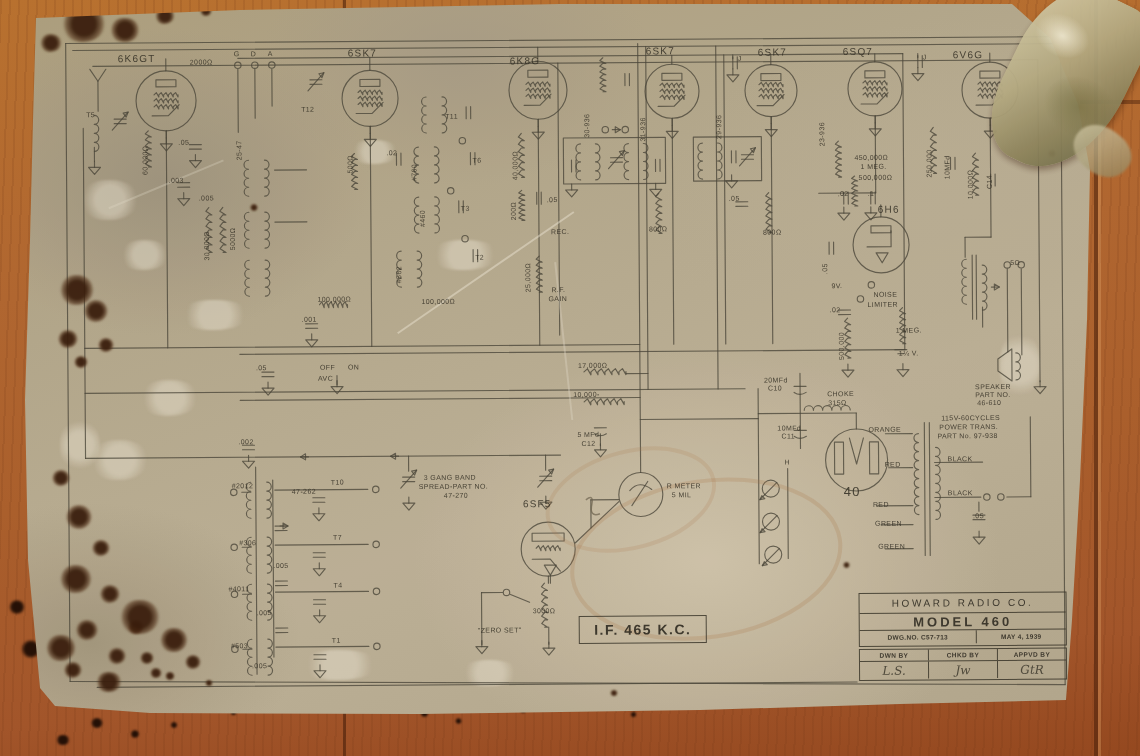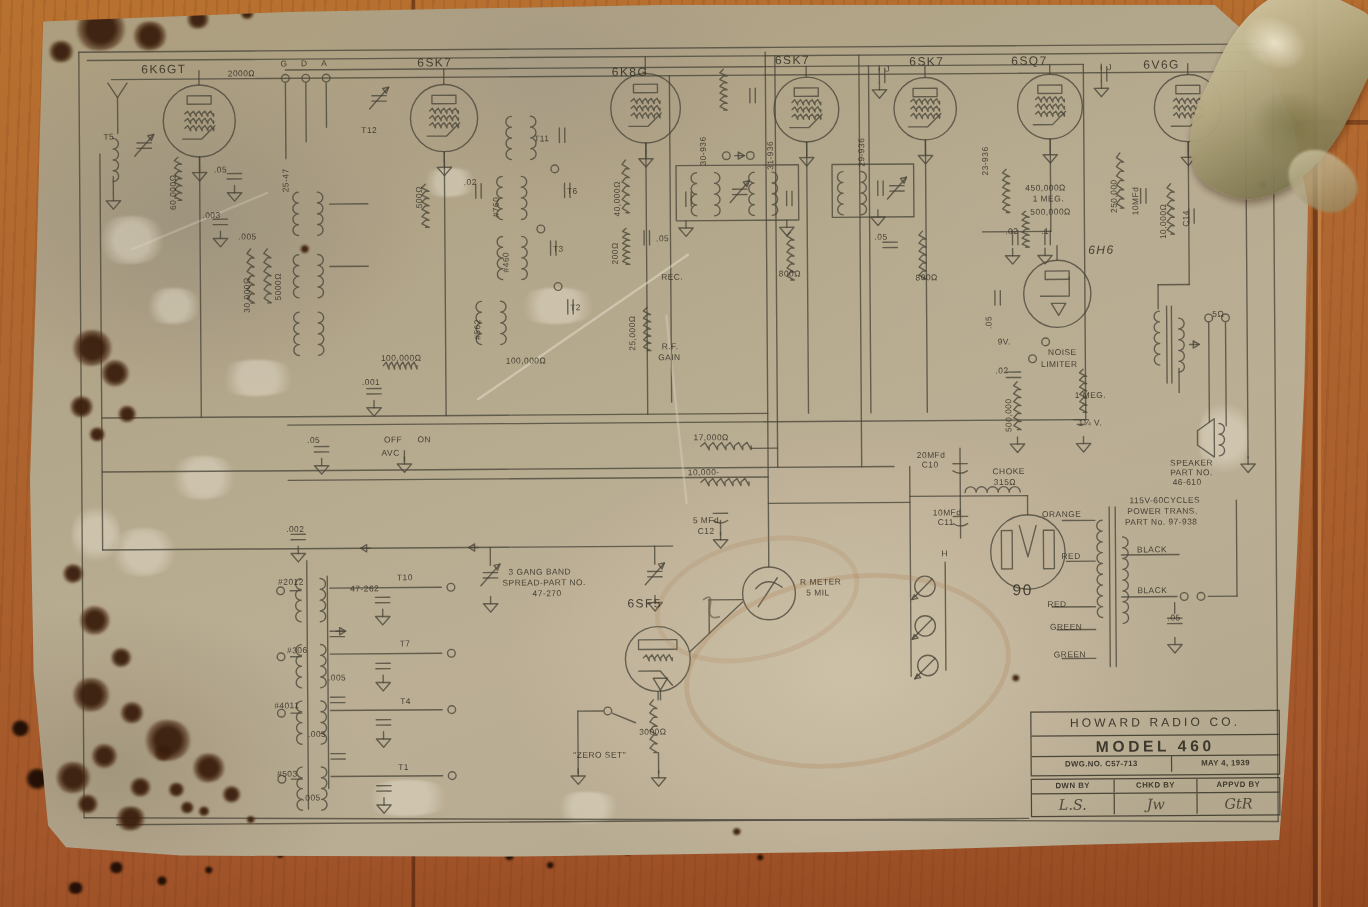--- a/index.html
+++ b/index.html
@@ -653,27 +653,28 @@
           <span class="lbl" style="left: 250px; top: 660px;">.005</span>
           <span class="lbl" style="left: 531px; top: 607px;">3000Ω</span>
           <span class="lbl" style="left: 476px; top: 626px;">"ZERO SET"</span>
           <span class="lbl tlbl" style="left: 120px; top: 51px; font-size: 10px;">6K6GT</span>
           <span class="lbl tlbl" style="left: 350px; top: 47px; font-size: 10px;">6SK7</span>
           <span class="lbl tlbl" style="left: 512px; top: 56px; font-size: 10px;">6K8G</span>
           <span class="lbl tlbl" style="left: 648px; top: 47px; font-size: 10px;">6SK7</span>
           <span class="lbl tlbl" style="left: 760px; top: 49px; font-size: 10px;">6SK7</span>
           <span class="lbl tlbl" style="left: 845px; top: 49px; font-size: 10px;">6SQ7</span>
           <span class="lbl tlbl" style="left: 955px; top: 53px; font-size: 10px;">6V6G</span>
-          <span class="lbl tlbl" style="left: 908px; top: 207px; font-size: 10px; font-style: italic;">6H6</span>
+          <span class="lbl tlbl" style="left: 879px; top: 207px; font-size: 10px;">6H6</span>
           <span class="lbl tlbl" style="left: 522px; top: 499px; font-size: 10px;">6SF5</span>
-          <span class="lbl tlbl" style="left: 843px; top: 487px; font-size: 13px;">90</span>
+          <span class="lbl tlbl" style="left: 843px; top: 487px; font-size: 13px;">40</span>
           <span class="lbl" style="left: 666px; top: 483px;">R METER</span>
           <span class="lbl" style="left: 671px; top: 492px;">5 MIL</span>
         </div>
 
+      <div id="if-box">I.F. 465 K.C.</div>
 
       <div class="tb" id="tb-main">
         <div class="tb-row" id="tb-company">HOWARD RADIO CO.</div>
         <div class="tb-row" id="tb-model">MODEL 460</div>
         <div id="tb-dwgrow">
           <div id="tb-dwg">DWG.NO. C57-713</div>
           <div id="tb-date">MAY 4, 1939</div>
         </div>
       </div>
       <div class="tb" id="tb-sign">

